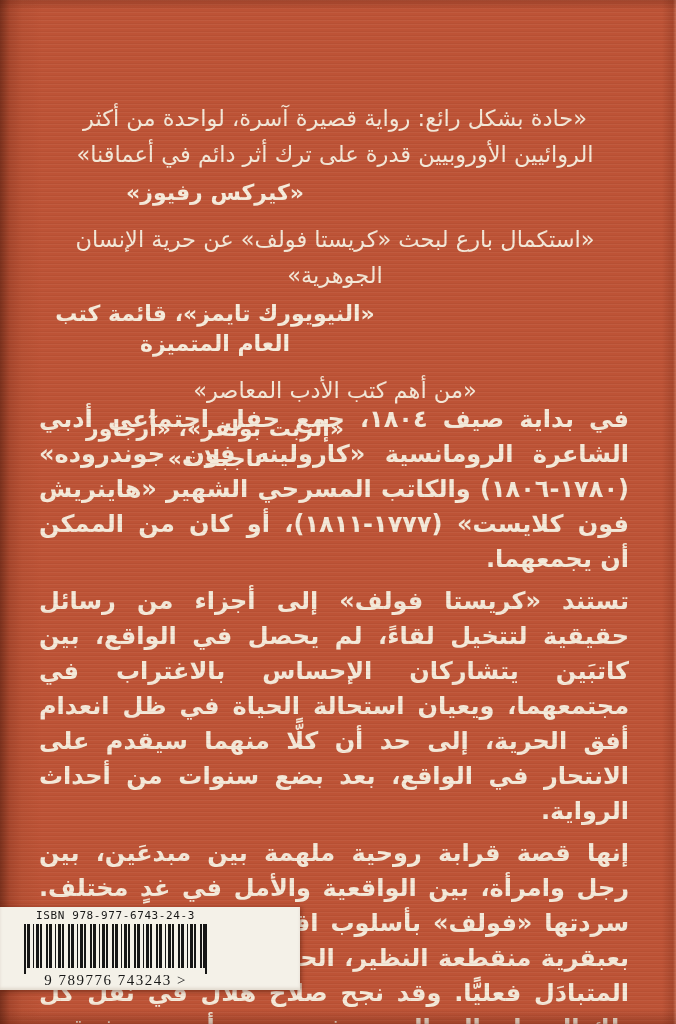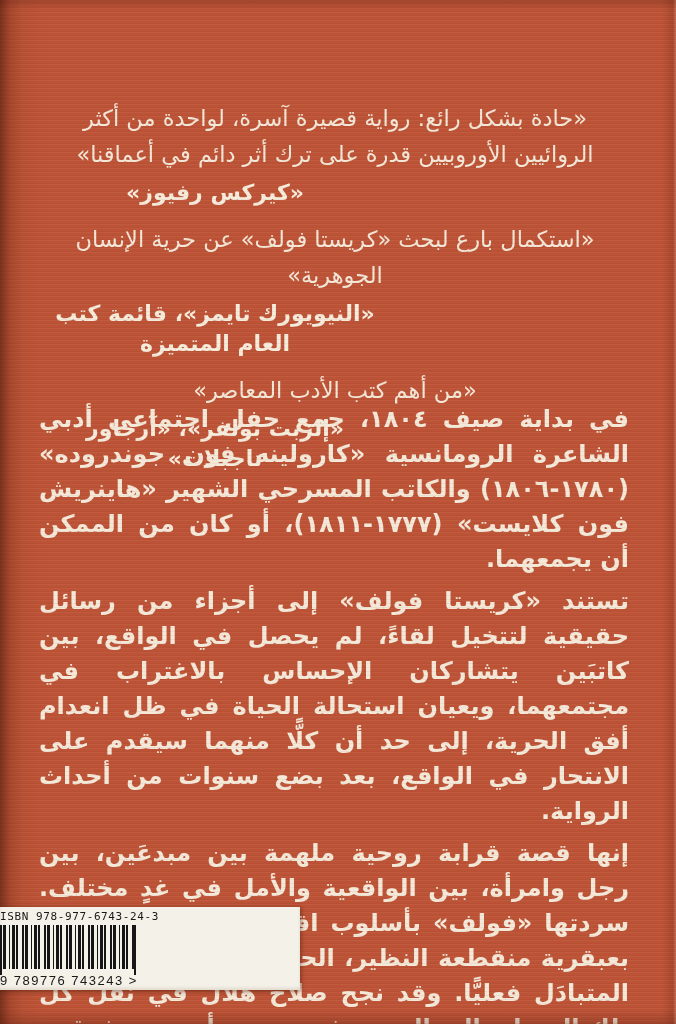--- a/index.html
+++ b/index.html
@@ -78,21 +78,21 @@
     background:#efa51f;border-radius:4px;
     display:flex;align-items:center;justify-content:center;
   }
   .logo-square svg{display:block;}
   .logo-text{
     margin-top:1px;
     color:#efa51f;
     font-weight:700;font-size:16px;line-height:19px;
   }
   .barcode-block{
-    width:136px;text-align:center;
+    margin-left:24px;width:183px;text-align:center;
   }
   .isbn-text{
     font-family:"DejaVu Sans Mono",monospace;
     font-size:11px;letter-spacing:.6px;
     color:#181818;white-space:nowrap;
   }
   .bars{
     position:relative;height:44px;margin-top:2px;
     background-image:repeating-linear-gradient(90deg,
       #161616 0 2px, transparent 2px 3px,
@@ -101,22 +101,22 @@
       #161616 12px 15px, transparent 15px 16px,
       #161616 16px 18px, transparent 18px 22px);
   }
   .bars::before,.bars::after{
     content:"";position:absolute;top:0;width:2px;height:50px;background:#161616;
   }
   .bars::before{left:0;}
   .bars::after{right:0;}
   .digits-row{
     margin-top:4px;
-    font-family:Liberation Sans, sans-serif;
-    font-size:13px;letter-spacing:1.5px;
+    font-family:Liberation Serif, serif;
+    font-size:15px;letter-spacing:1.5px;
     color:#181818;white-space:nowrap;
   }
 </style>
 </head>
 <body>
 
 <div class="cover">
   <div class="texture"></div>
   <div class="edge-shading"></div>
 

